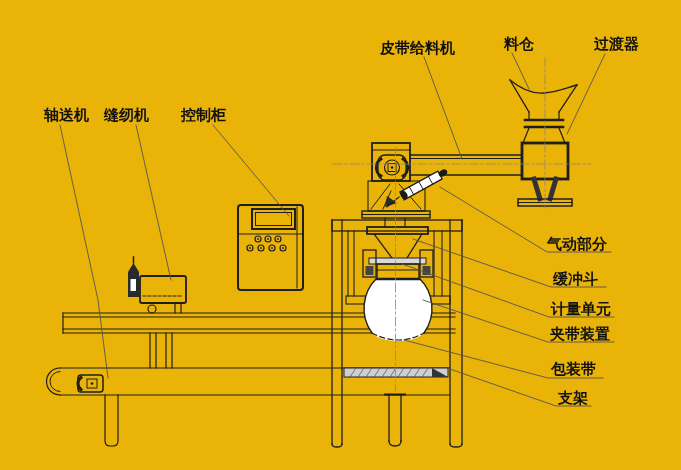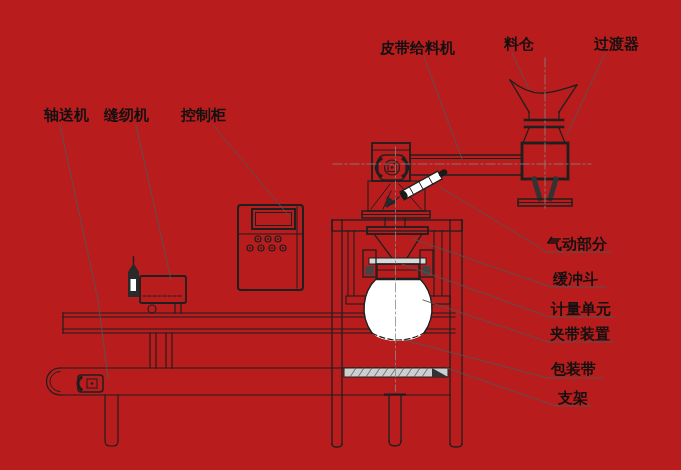--- a/index.html
+++ b/index.html
@@ -1,19 +1,19 @@
 <!DOCTYPE html>
 <html><head>
 <meta charset="utf-8">
 <style>
   html,body{margin:0;padding:0;background:#ffffff;}
   .canvas{
     position:relative;
     width:681px;height:470px;
-    background:#b91c1c;
+    background:#eab308;
     font-family:"DejaVu Sans", sans-serif;
     overflow:hidden;
   }
   svg{display:block;}
   .lbl{
     font-family:"DejaVu Sans", sans-serif;
     font-size:15px;
     font-weight:700;
     fill:#111111;
   }

